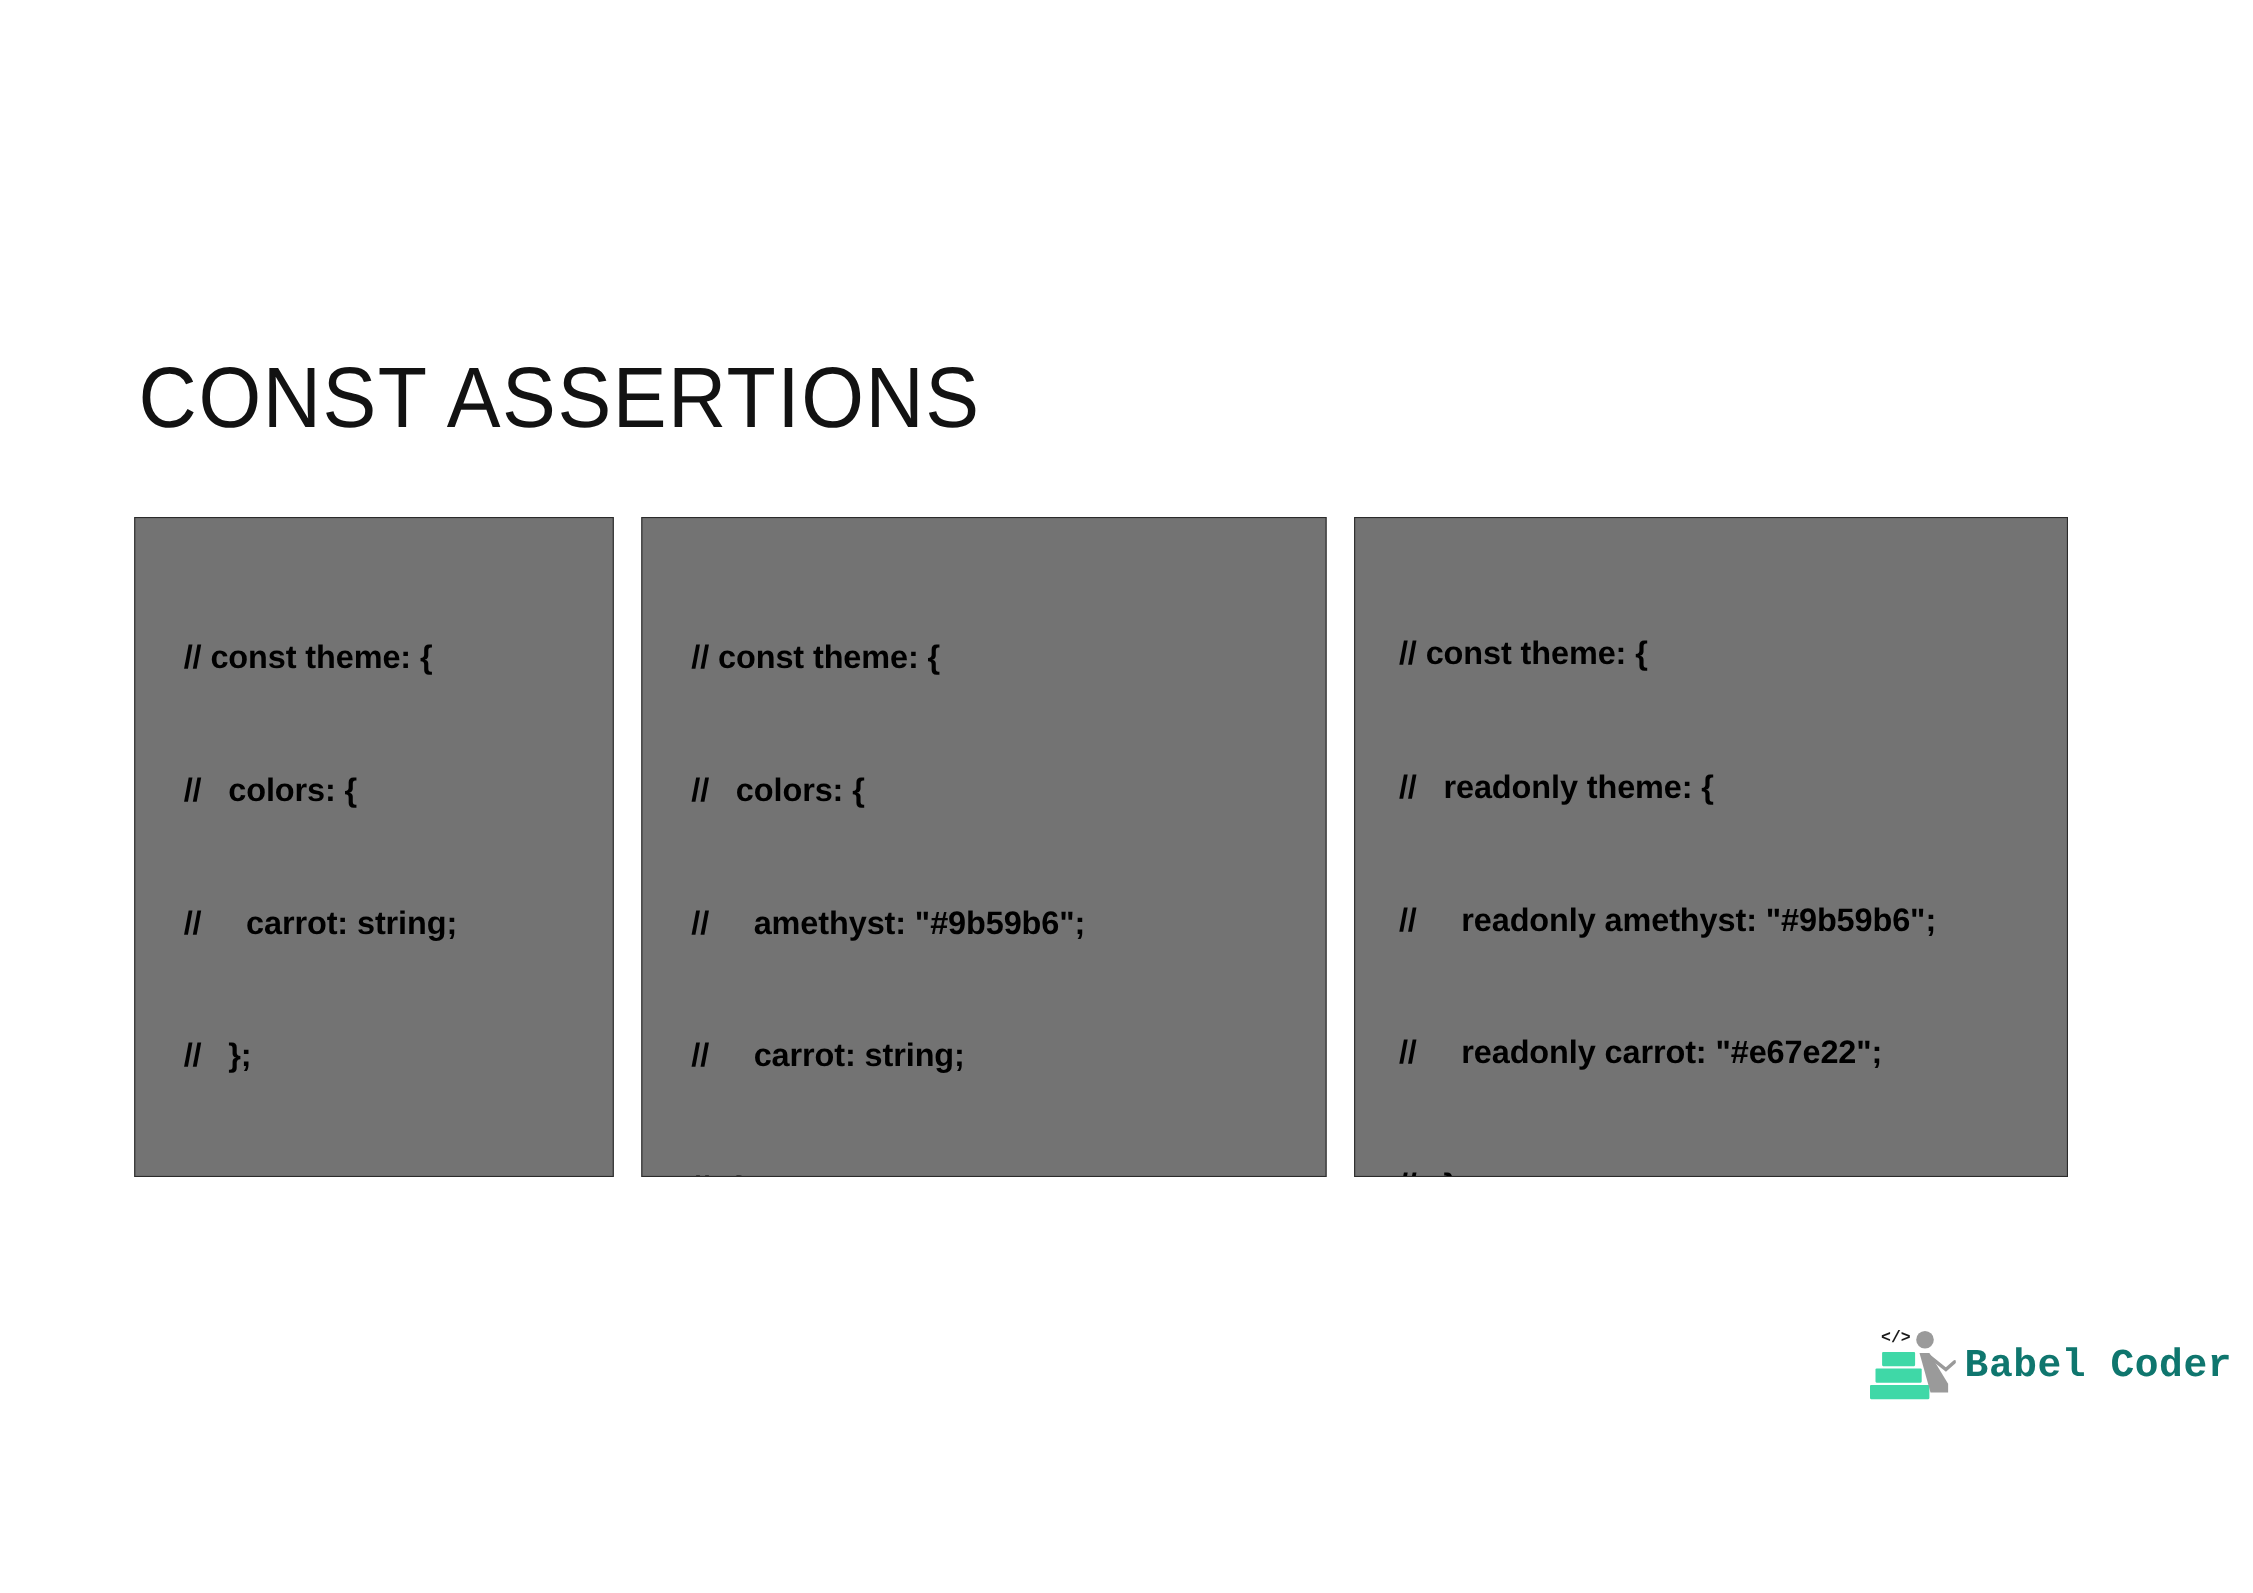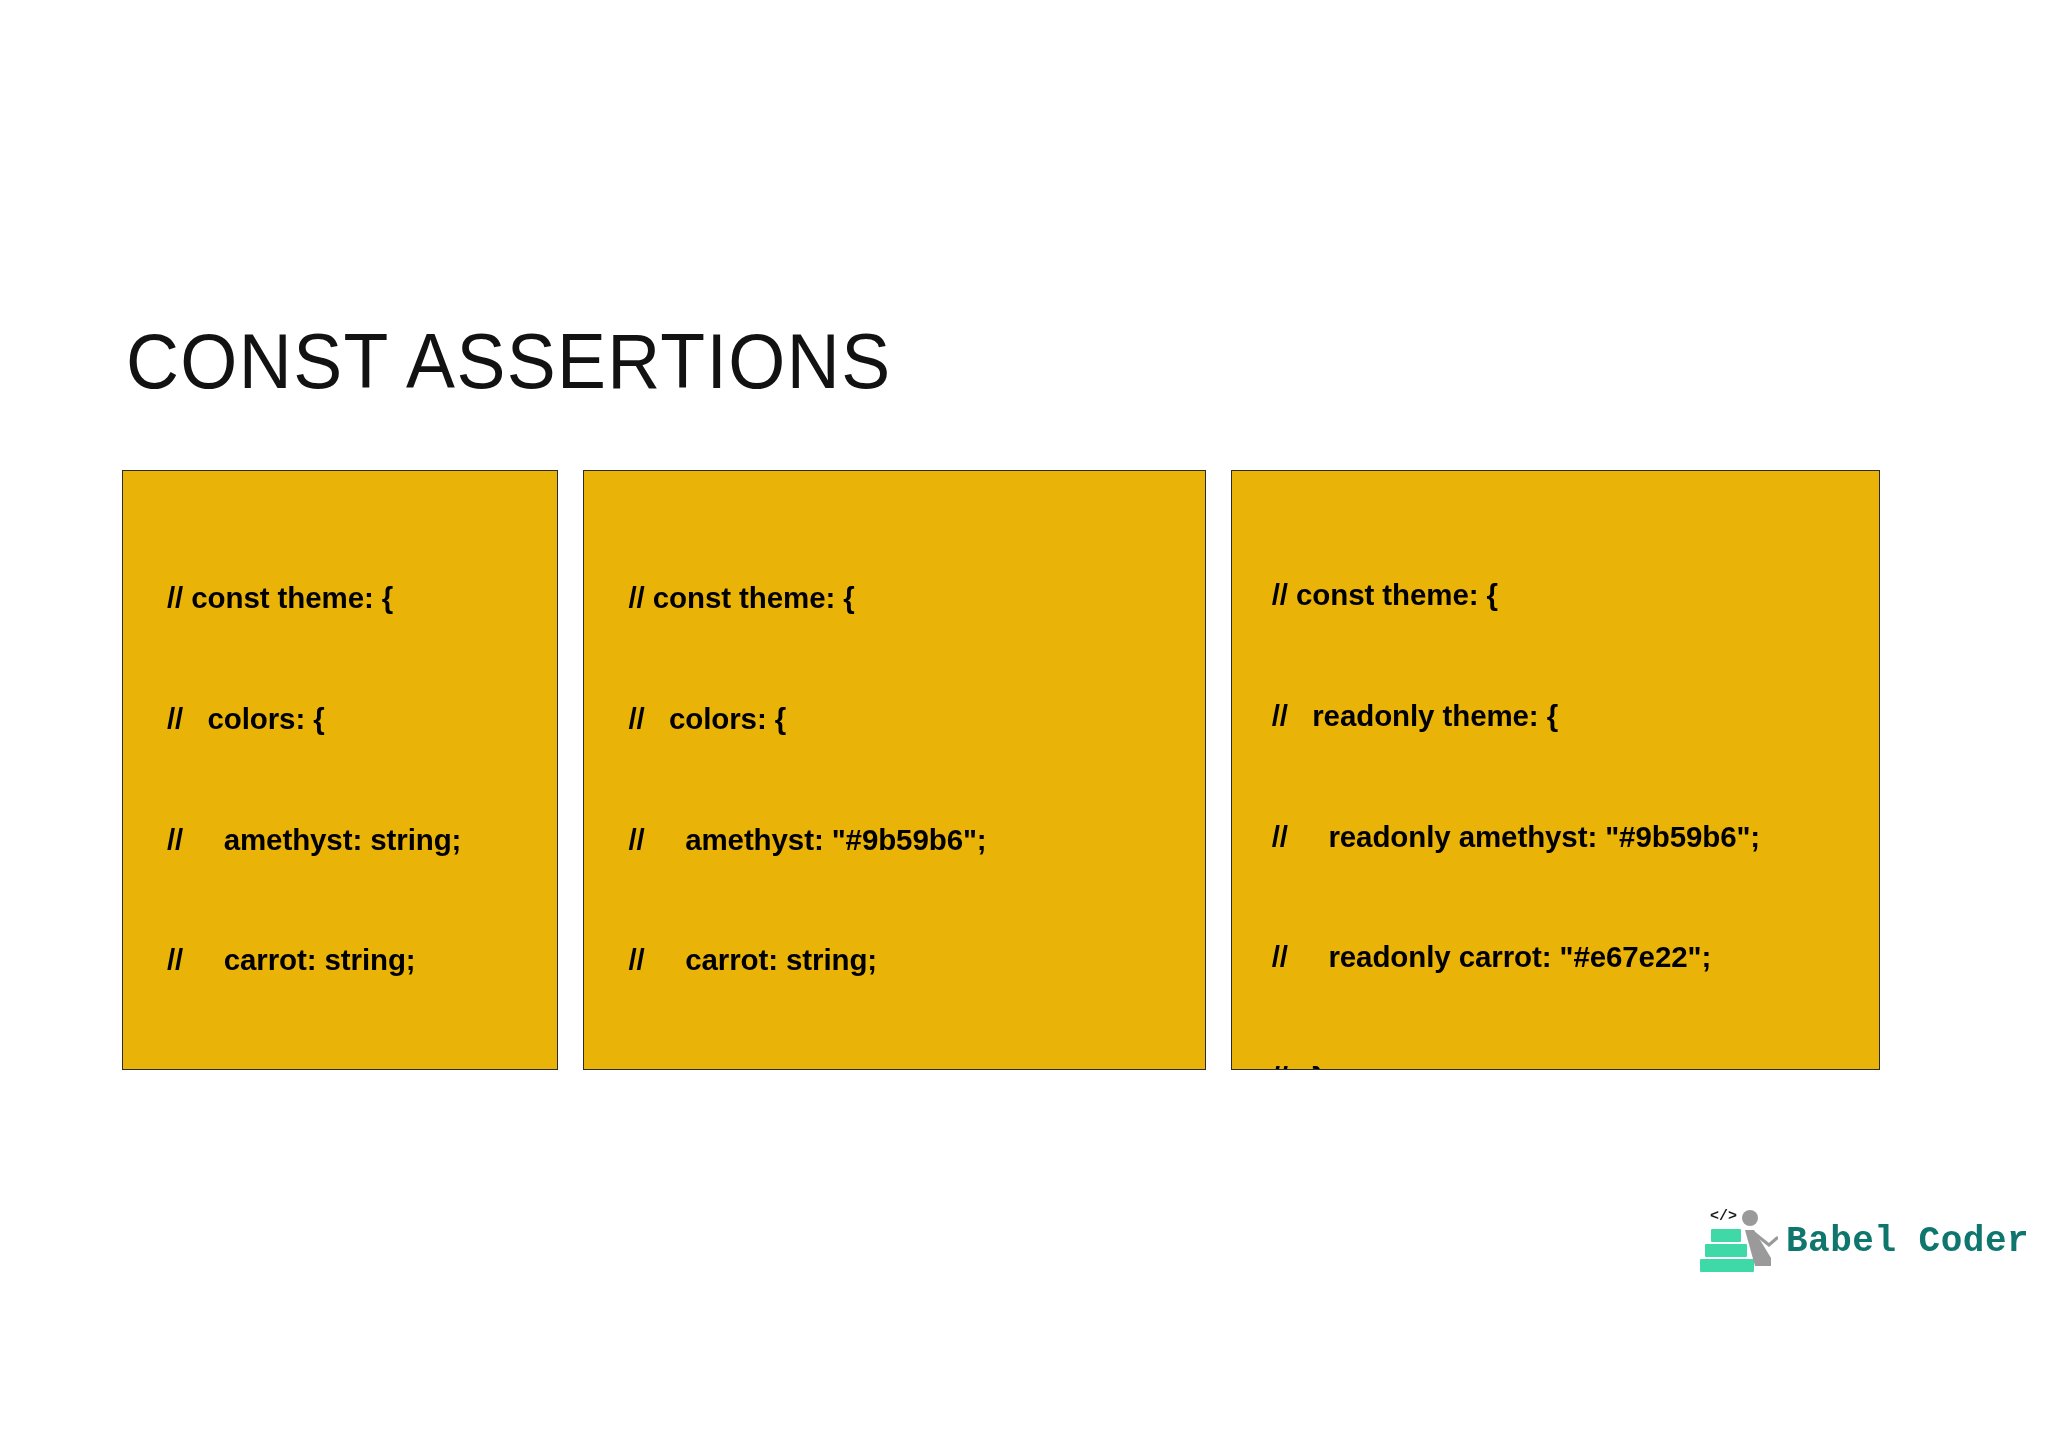--- a/index.html
+++ b/index.html
@@ -38,21 +38,21 @@
     left: 122px;
     top: 470px;
     width: 1758px;
     height: 600px;
     display: flex;
     gap: 25px;
   }
   .code-panel {
     box-sizing: border-box;
     border: 1.6px solid #2b2b2b;
-    background: #eab308;
+    background: #737373;
     position: relative;
     overflow: hidden;
   }
   .panel-1 { width: 437px; }
   .panel-2 { width: 623px; }
   .panel-3 { width: 650px; }
 
   .code-block {
     position: absolute;
     left: 44px;
@@ -128,21 +128,20 @@
 <body>
 
 <div class="slide-title">CONST ASSERTIONS</div>
 
 <div class="panels">
 
   <div class="code-panel panel-1">
     <div class="code-block">
       <span class="code-line">// const theme: {</span>
       <span class="code-line">//   colors: {</span>
-      <span class="code-line">//     amethyst: string;</span>
       <span class="code-line">//     carrot: string;</span>
       <span class="code-line">//   };</span>
       
       
       
       
       
       
       
     </div>

